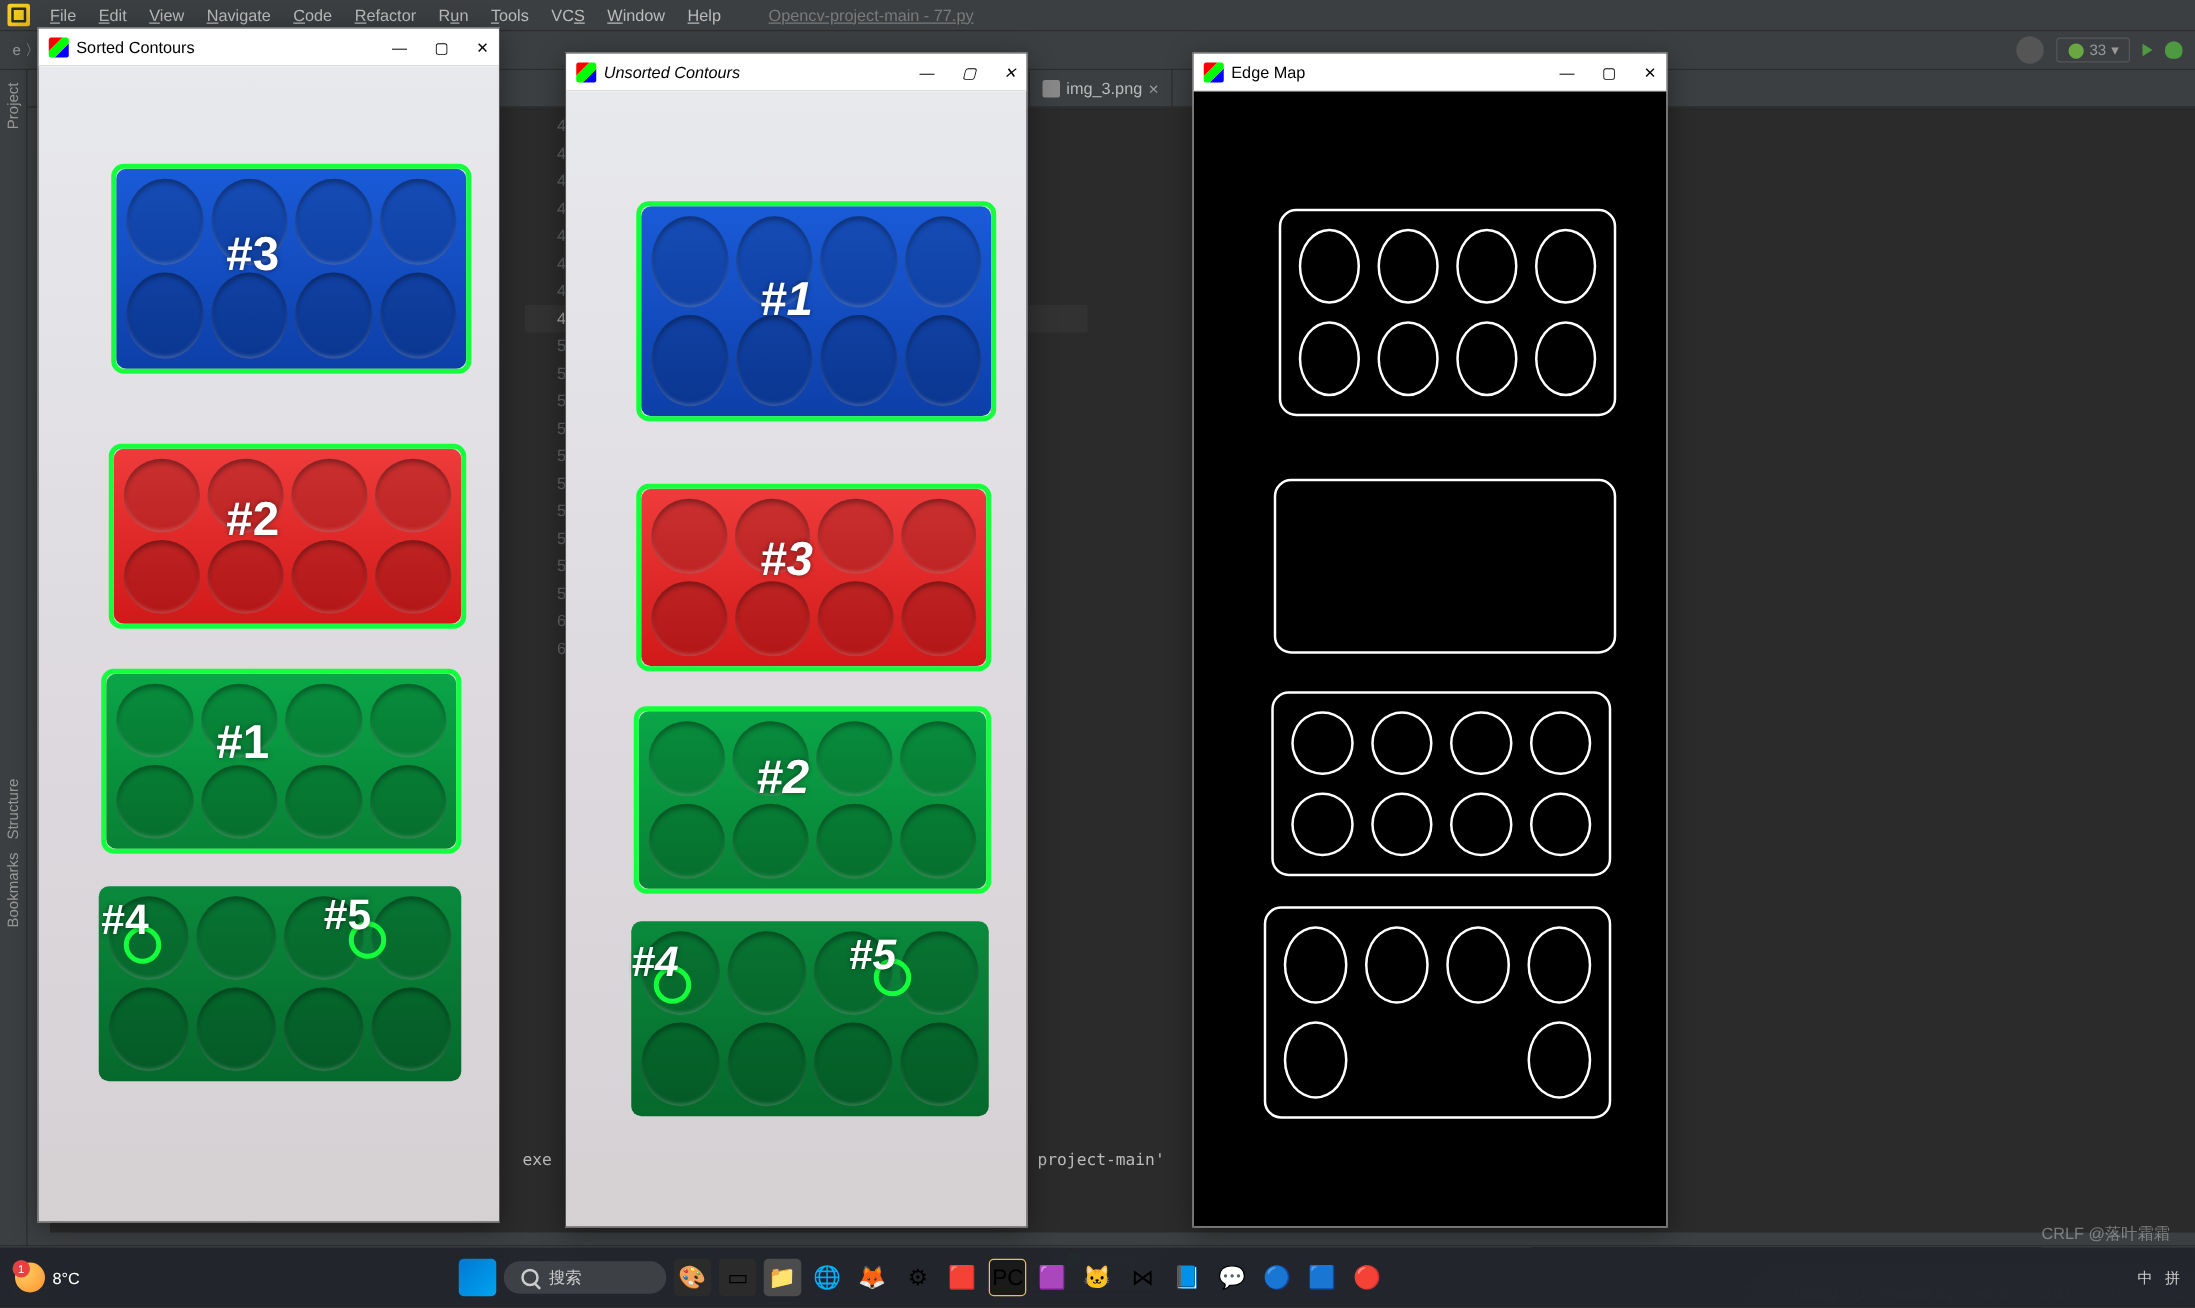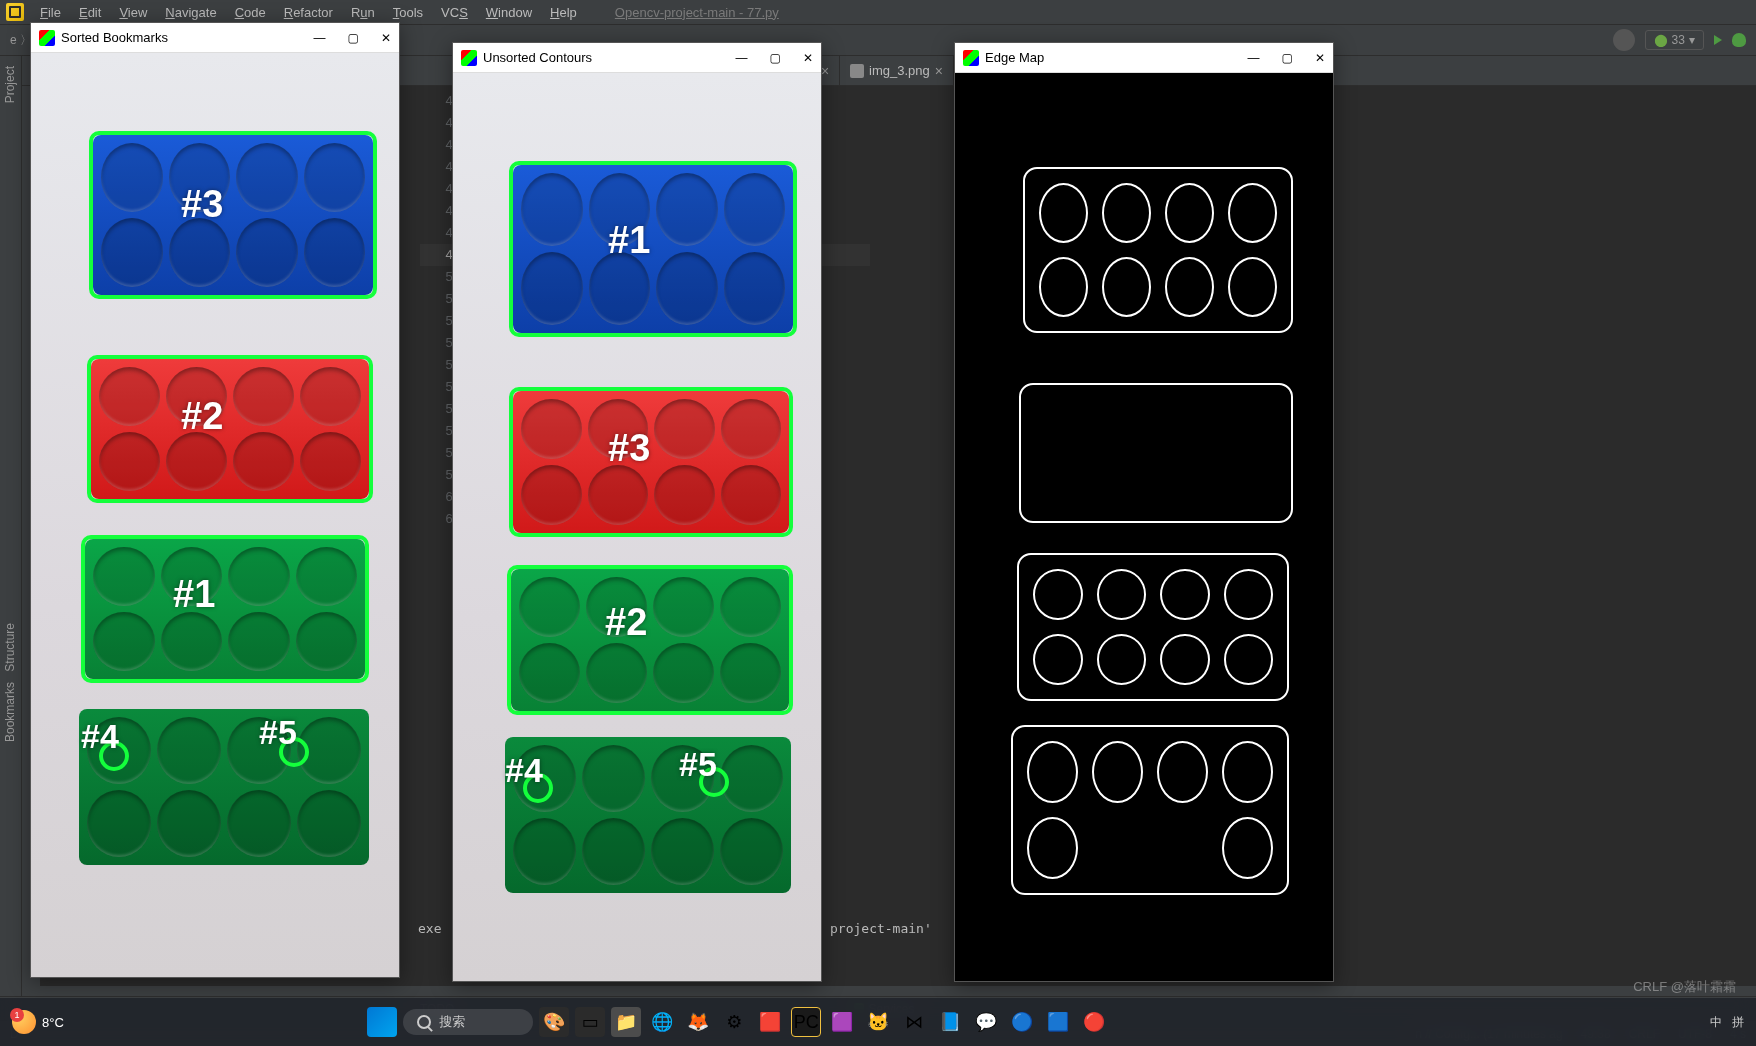--- a/index.html
+++ b/index.html
@@ -15,21 +15,21 @@
 .menubar .proj { margin-left: 20px; color: #7a7a7a; text-decoration: underline; }
 
 .toolbar { height: 32px; background: #3c3f41; border-top:1px solid #2d2d2d; border-bottom:1px solid #2d2d2d; display:flex; align-items:center; justify-content:space-between; padding:0 10px; font-size:12px; color:#999; }
 .toolbar .right { display:flex; align-items:center; gap:10px; }
 .avatar { width:22px;height:22px;background:#555;border-radius:50%; }
 .run-sel { background:#3c3f41;border:1px solid #555;border-radius:3px;padding:2px 8px; display:flex;align-items:center;gap:4px;}
 .run-sel .py{color:#6ba644;}
 .play{width:0;height:0;border-left:8px solid #4e9a42;border-top:5px solid transparent;border-bottom:5px solid transparent;}
 .bug{width:14px;height:14px;background:#4e9a42;border-radius:50% 50% 40% 40%;position:relative;}
 
-.tabs { height: 30px; background:#3c3f41; display:flex; align-items:stretch; font-size:13px; padding-left:56px; border-bottom:1px solid #2d2d2d;}
+.tabs { height: 30px; background:#3c3f41; display:flex; align-items:stretch; font-size:13px; padding-left:40px; border-bottom:1px solid #2d2d2d;}
 .tabs .tab { display:flex;align-items:center;gap:5px;padding:0 10px;color:#bbb;border-right:1px solid #2d2d2d;}
 .tabs .tab.active { background:#4e5254; border-bottom:2px solid #4a88c7;}
 .tabs .tab .pyico{width:14px;height:14px;background:linear-gradient(135deg,#3776ab 50%,#ffd43b 50%);border-radius:2px;}
 .tabs .tab .imgico{width:14px;height:14px;background:#888;border-radius:2px;}
 .tabs .tab .close{color:#999;font-size:14px;}
 
 .editor { position:absolute; top:86px; left:40px; right:0; bottom:60px; background:#2b2b2b; }
 .gutter { position:absolute; left:380px; top:0; width:50px; color:#606366; font-size:13px; line-height:22px; text-align:right; padding-right:10px; padding-top:4px;}
 .gutter div.hl { background:#323232; color:#a4a3a3;}
 .code { position:absolute; left:430px; top:4px; font-family:Consolas,monospace; font-size:14px; line-height:22px; color:#a9b7c6;}
@@ -206,21 +206,21 @@
       <span>CRLF</span>
       <span>UTF-8</span>
       <span>4 s</span>
     </div>
   </div>
 </div>
 
 <div class="cv-win" style="left:30px;top:22px;width:370px;height:956px;">
   <div class="cv-title">
     <span class="cvico"></span>
-    <span>Sorted Bookmarks</span>
+    <span>Sorted Contours</span>
     <div class="btns">
       <span>—</span>
       <span>▢</span>
       <span>✕</span>
     </div>
   </div>
   <div class="cv-body">
     <div class="lego-bg"></div>
     <div class="brick blue" style="top:82px;left:62px;width:280px;height:160px">
         <div class="studs">
@@ -279,21 +279,21 @@
           <div class="stud"></div>
         </div>
       </div>
     <div class="small-contour" style="top:688px;left:68px"></div>
     <div class="small-contour" style="top:684px;left:248px"></div>
     <div class="label" style="top:664px;left:50px;font-size:34px">#4</div>
     <div class="label" style="top:660px;left:228px;font-size:34px">#5</div>
   </div>
 </div>
 
-<div class="cv-win" style="left:452px;top:42px;width:370px;height:940px;">
+<div class="cv-win" style="left:452px;top:42px;width:370px;height:940px;font-style:italic;">
   <div class="cv-title">
     <span class="cvico"></span>
     <span>Unsorted Contours</span>
     <div class="btns">
       <span>—</span>
       <span>▢</span>
       <span>✕</span>
     </div>
   </div>
   <div class="cv-body">

